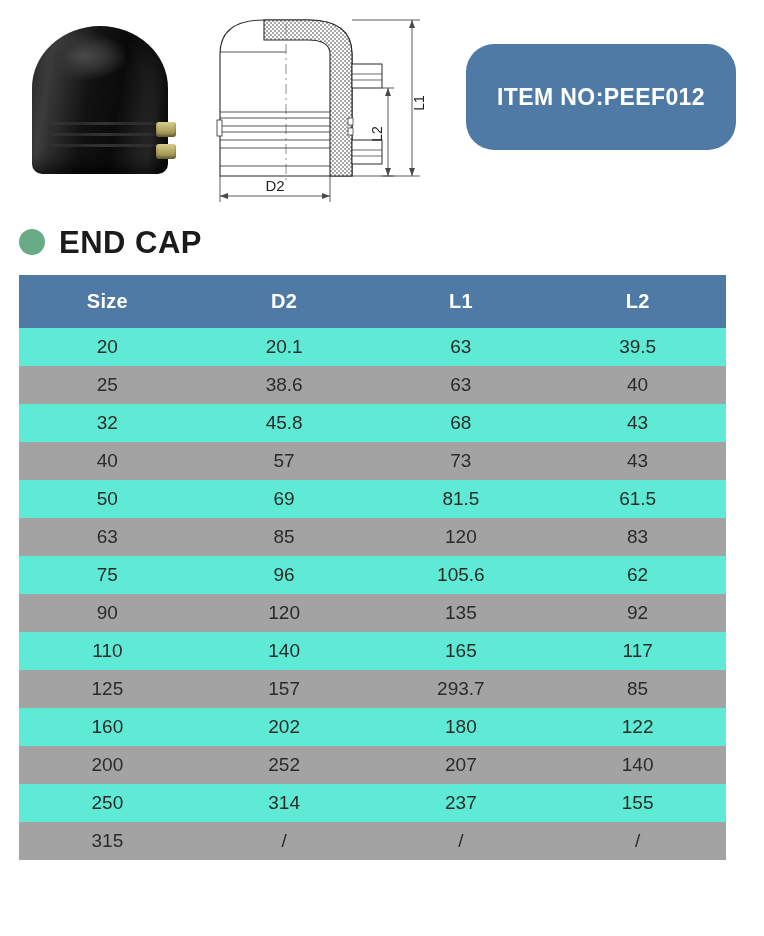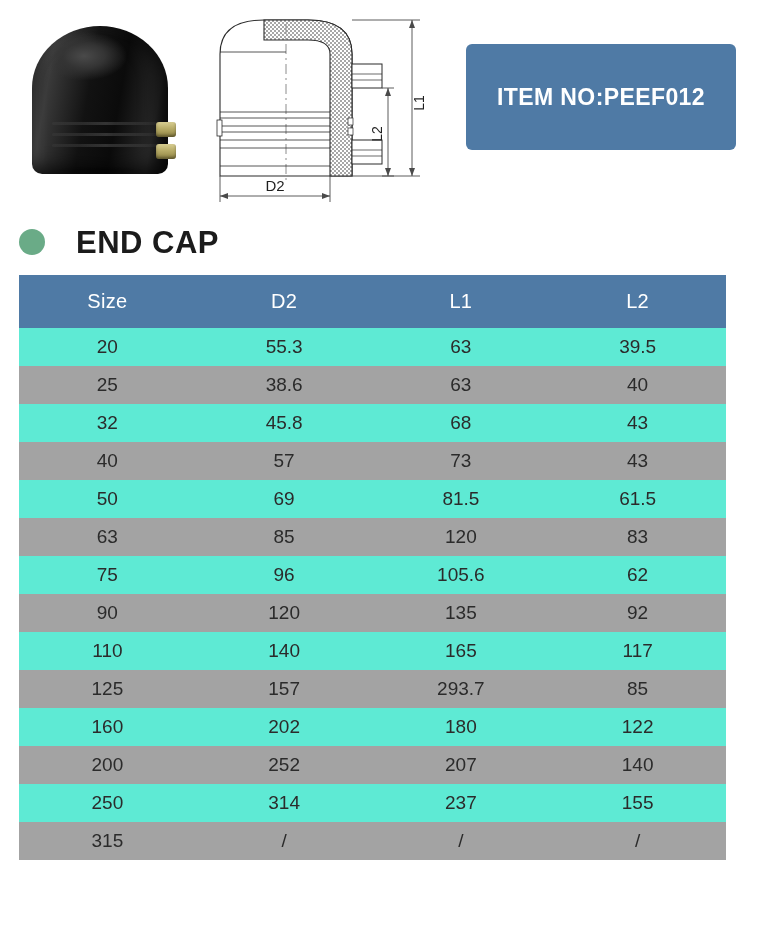--- a/index.html
+++ b/index.html
@@ -55,21 +55,21 @@
 
   
   .drawing { position: absolute; left: 212px; top: 8px; width: 230px; height: 200px; }
   .drawing svg { display: block; }
 
   
   .item-badge {
     position: absolute; left: 466px; top: 44px;
     width: 270px; height: 106px;
     background: #4f7aa5;
-    border-radius: 6px;
+    border-radius: 28px;
     display: flex; align-items: center; justify-content: center;
   }
   .item-badge span {
     color: #ffffff;
     font-size: 23px;
     font-weight: bold;
     letter-spacing: .4px;
     white-space: nowrap;
   }
 
@@ -78,21 +78,21 @@
     position: absolute; left: 19px; top: 222px;
     display: flex; align-items: center; gap: 14px;
     height: 40px;
   }
   .green-dot {
     width: 26px; height: 26px; border-radius: 50%;
     background: #6aab87;
     flex: none;
   }
   .section-title h1 {
-    margin: 17px;
+    margin: 0;
     font-size: 31px;
     font-weight: bold;
     color: #1b1b1b;
     letter-spacing: .5px;
     line-height: 1;
   }
 
   
   .spec-table {
     position: absolute; left: 19px; top: 275px;
@@ -103,21 +103,21 @@
   .spec-table th, .spec-table td {
     text-align: center;
     border: 0;
     padding: 0;
   }
   .spec-table thead th {
     height: 53px;
     background: #4f7aa5;
     color: #ffffff;
     font-size: 20px;
-    font-weight: normal;
+    font-weight: bold;
     letter-spacing: .3px;
   }
   .spec-table tbody td {
     height: 38px;
     font-size: 19px;
     font-weight: normal;
     color: #2b2b2b;
   }
   .spec-table tbody tr.odd td  { background: #5eead4; }
   .spec-table tbody tr.even td { background: #a3a3a3; }
@@ -224,21 +224,21 @@
       <tr>
         <th>Size</th>
         <th>D2</th>
         <th>L1</th>
         <th>L2</th>
       </tr>
     </thead>
     <tbody id="table-body">
         <tr class="odd">
           <td>20</td>
-          <td>55.3</td>
+          <td>20.1</td>
           <td>63</td>
           <td>39.5</td>
         </tr>
         <tr class="even">
           <td>25</td>
           <td>38.6</td>
           <td>63</td>
           <td>40</td>
         </tr>
         <tr class="odd">

